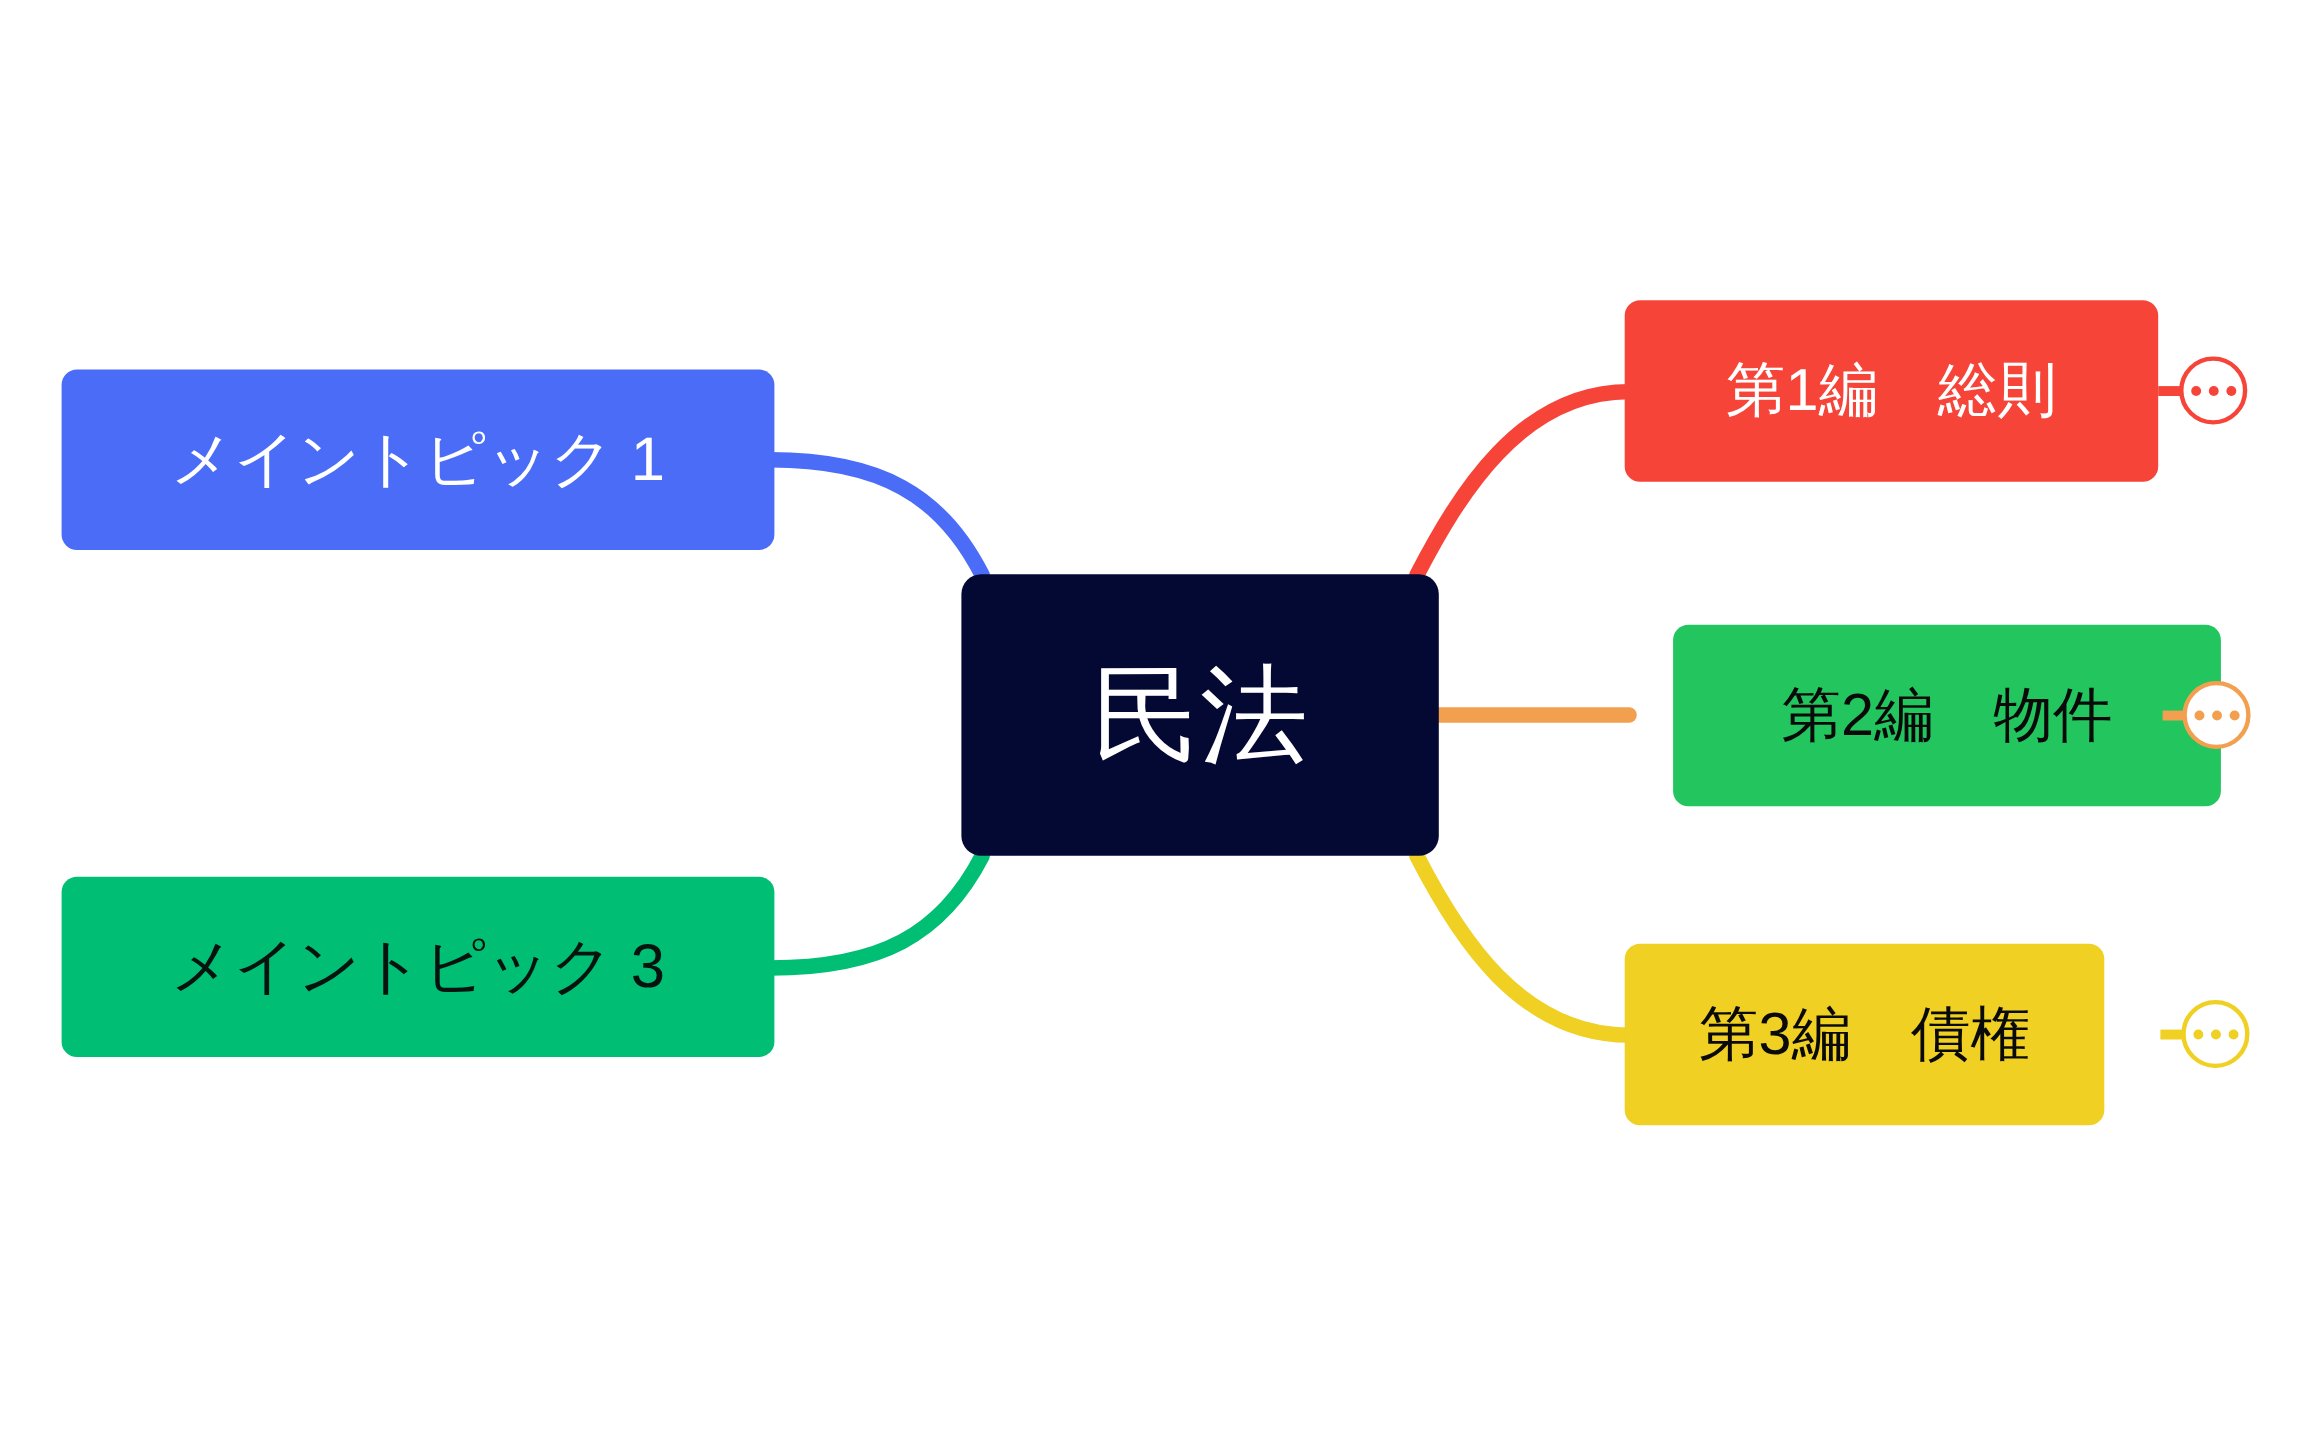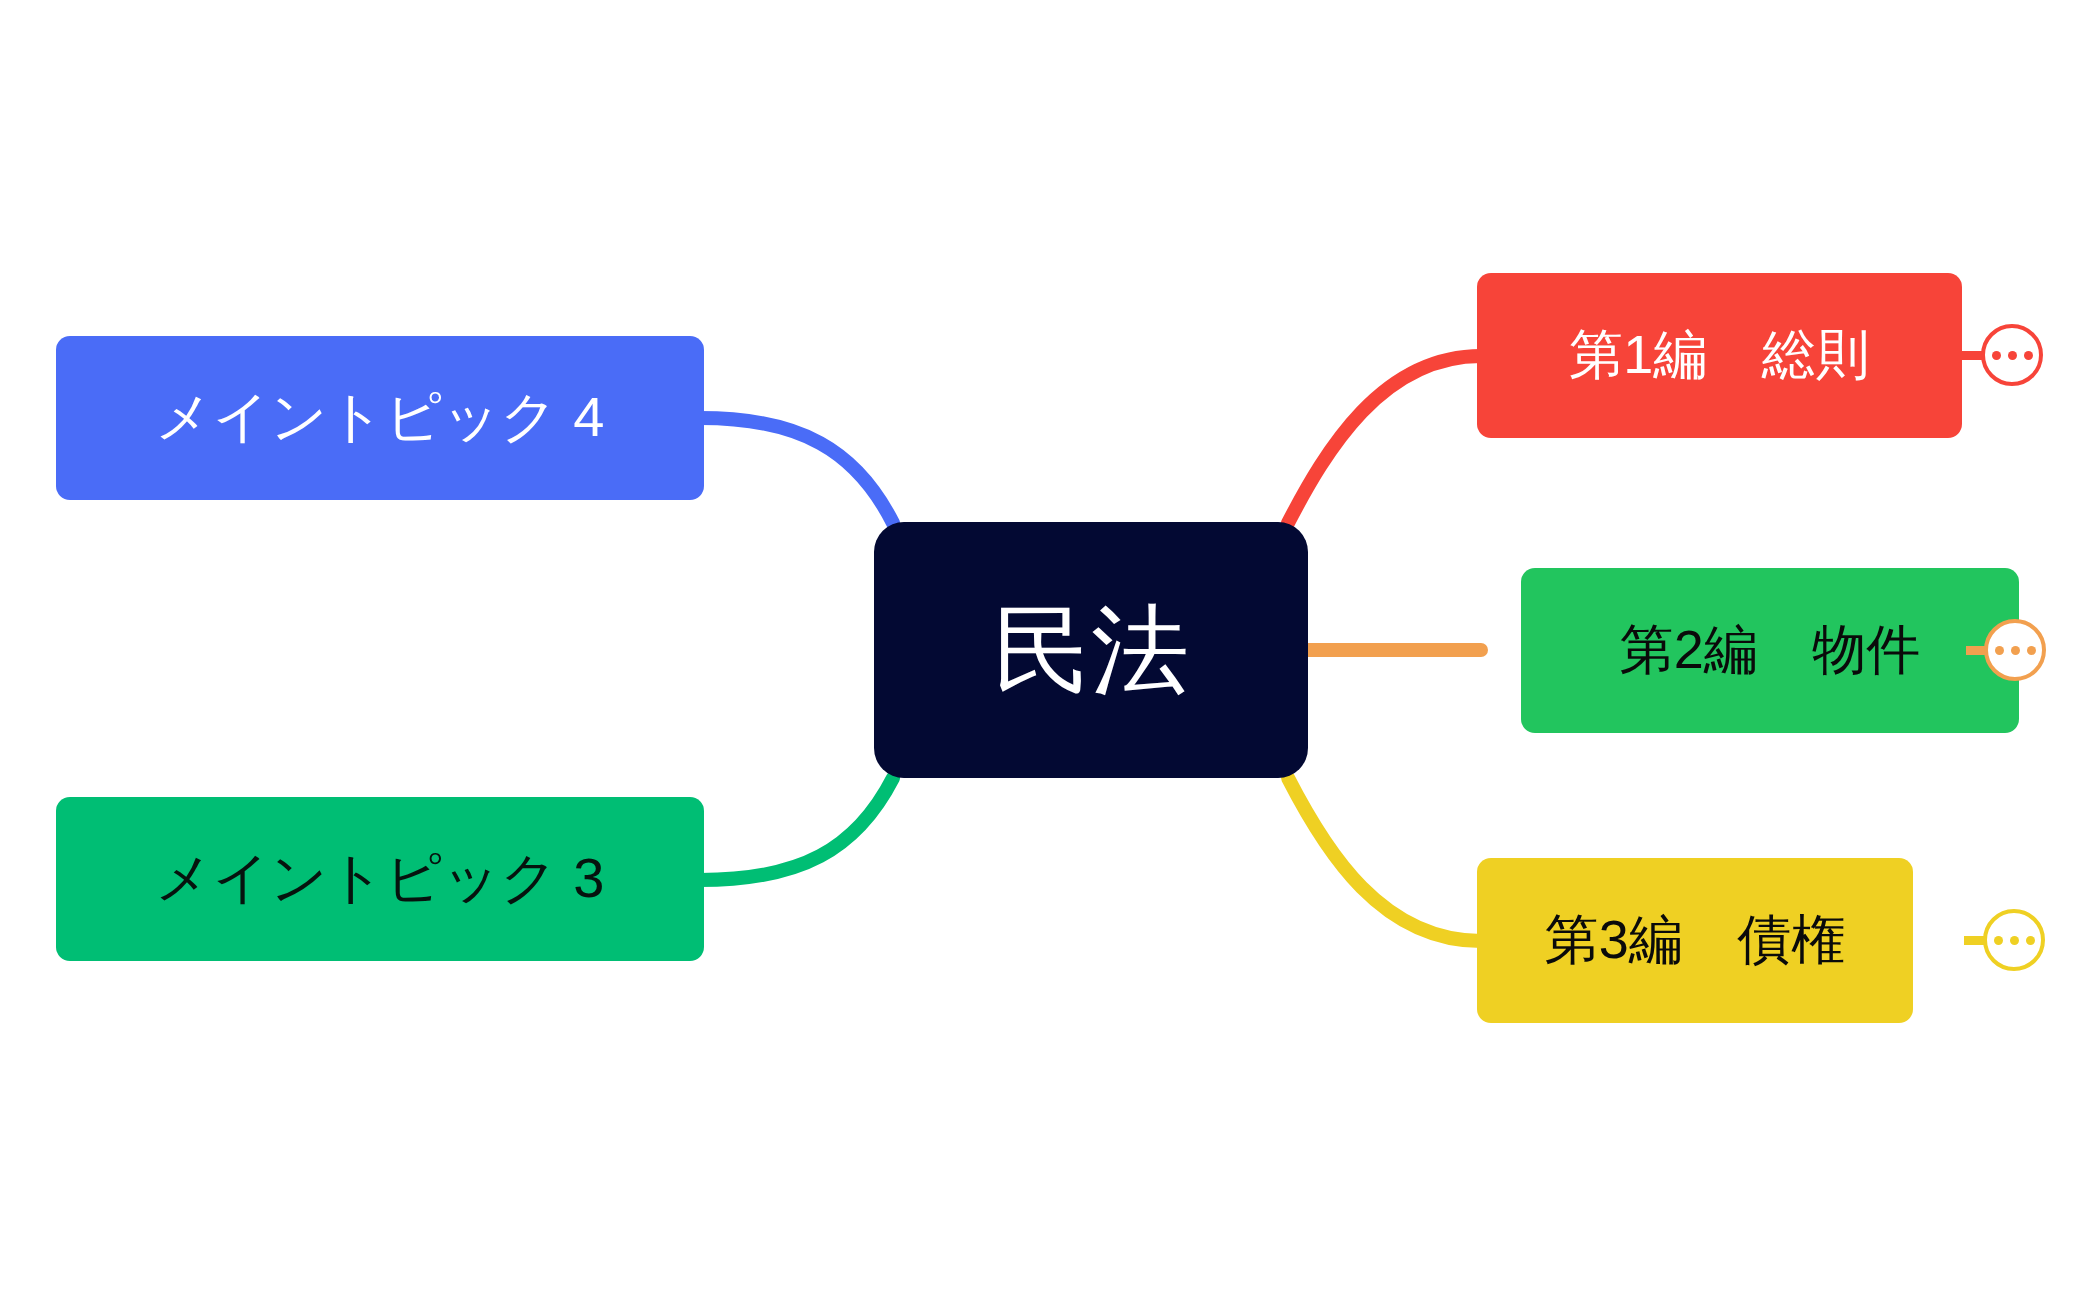--- a/index.html
+++ b/index.html
@@ -38,21 +38,21 @@
     text-align: center;
   }
 
   
   #node-root {
     left: 874px;
     top: 522px;
     width: 434px;
     height: 256px;
     background: #030933;
-    border-radius: 30px;
+    border-radius: 18px;
     justify-content: center;
   }
   #node-root .node-label {
     color: #ffffff;
     font-size: 98px;
     line-height: 1;
     font-weight: 400;
   }
 
   
@@ -156,21 +156,21 @@
 
   <svg id="edges" viewBox="0 0 2096 1300" width="2096" height="1300" aria-hidden="true">
     <path fill="none" stroke="#4a6cf7" stroke-width="14" stroke-linecap="round" d="M 700 418 C 800 418 856 450 893 523"></path>
     <path fill="none" stroke="#00be74" stroke-width="14" stroke-linecap="round" d="M 700 880 C 800 880 856 850 893 778"></path>
     <path fill="none" stroke="#f74439" stroke-width="14" stroke-linecap="round" d="M 1288 523 C 1326 450 1382 356 1481 356"></path>
     <path fill="none" stroke="#f2a04f" stroke-width="14" stroke-linecap="round" d="M 1296 650 L 1481 650"></path>
     <path fill="none" stroke="#efd023" stroke-width="14" stroke-linecap="round" d="M 1288 778 C 1326 852 1382 941 1481 941"></path>
   </svg>
 
   <div class="node" id="node-topic4">
-    <span class="node-label">メイントピック 4</span>
+    <span class="node-label">メイントピック 1</span>
   </div>
 
   <div class="node" id="node-topic3">
     <span class="node-label">メイントピック 3</span>
   </div>
 
   <div class="node" id="node-root">
     <span class="node-label">民法</span>
   </div>
 

